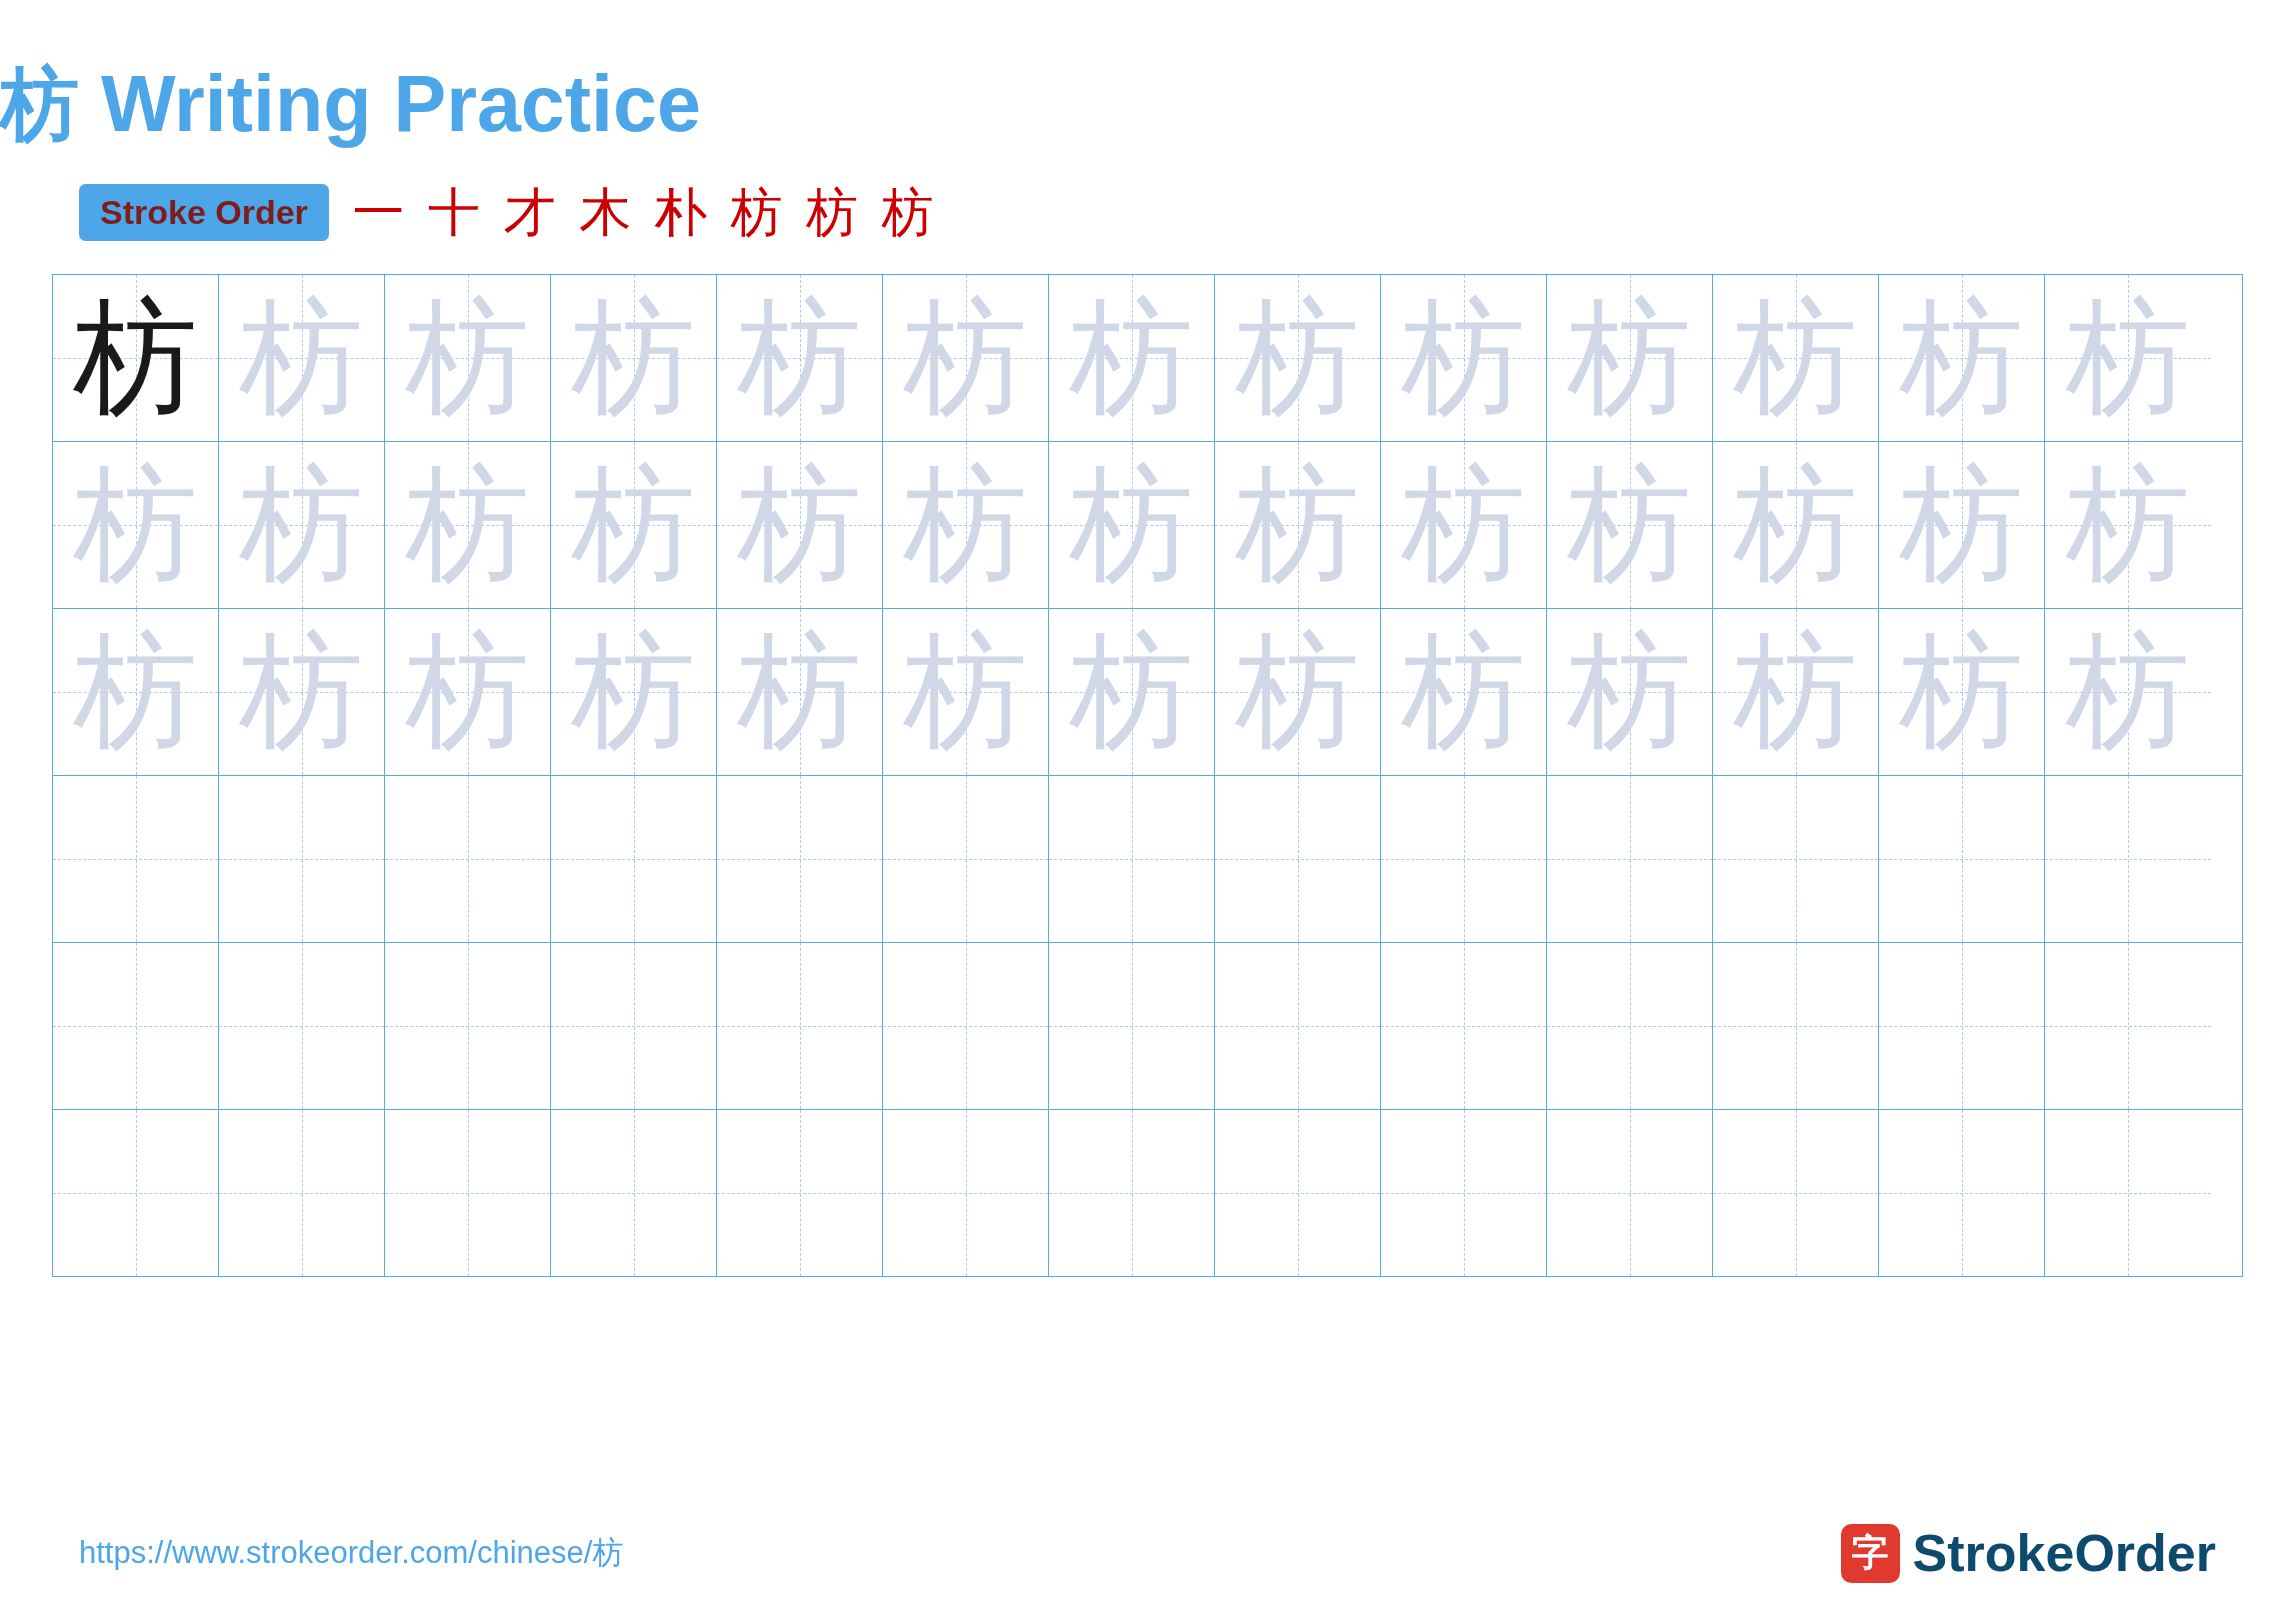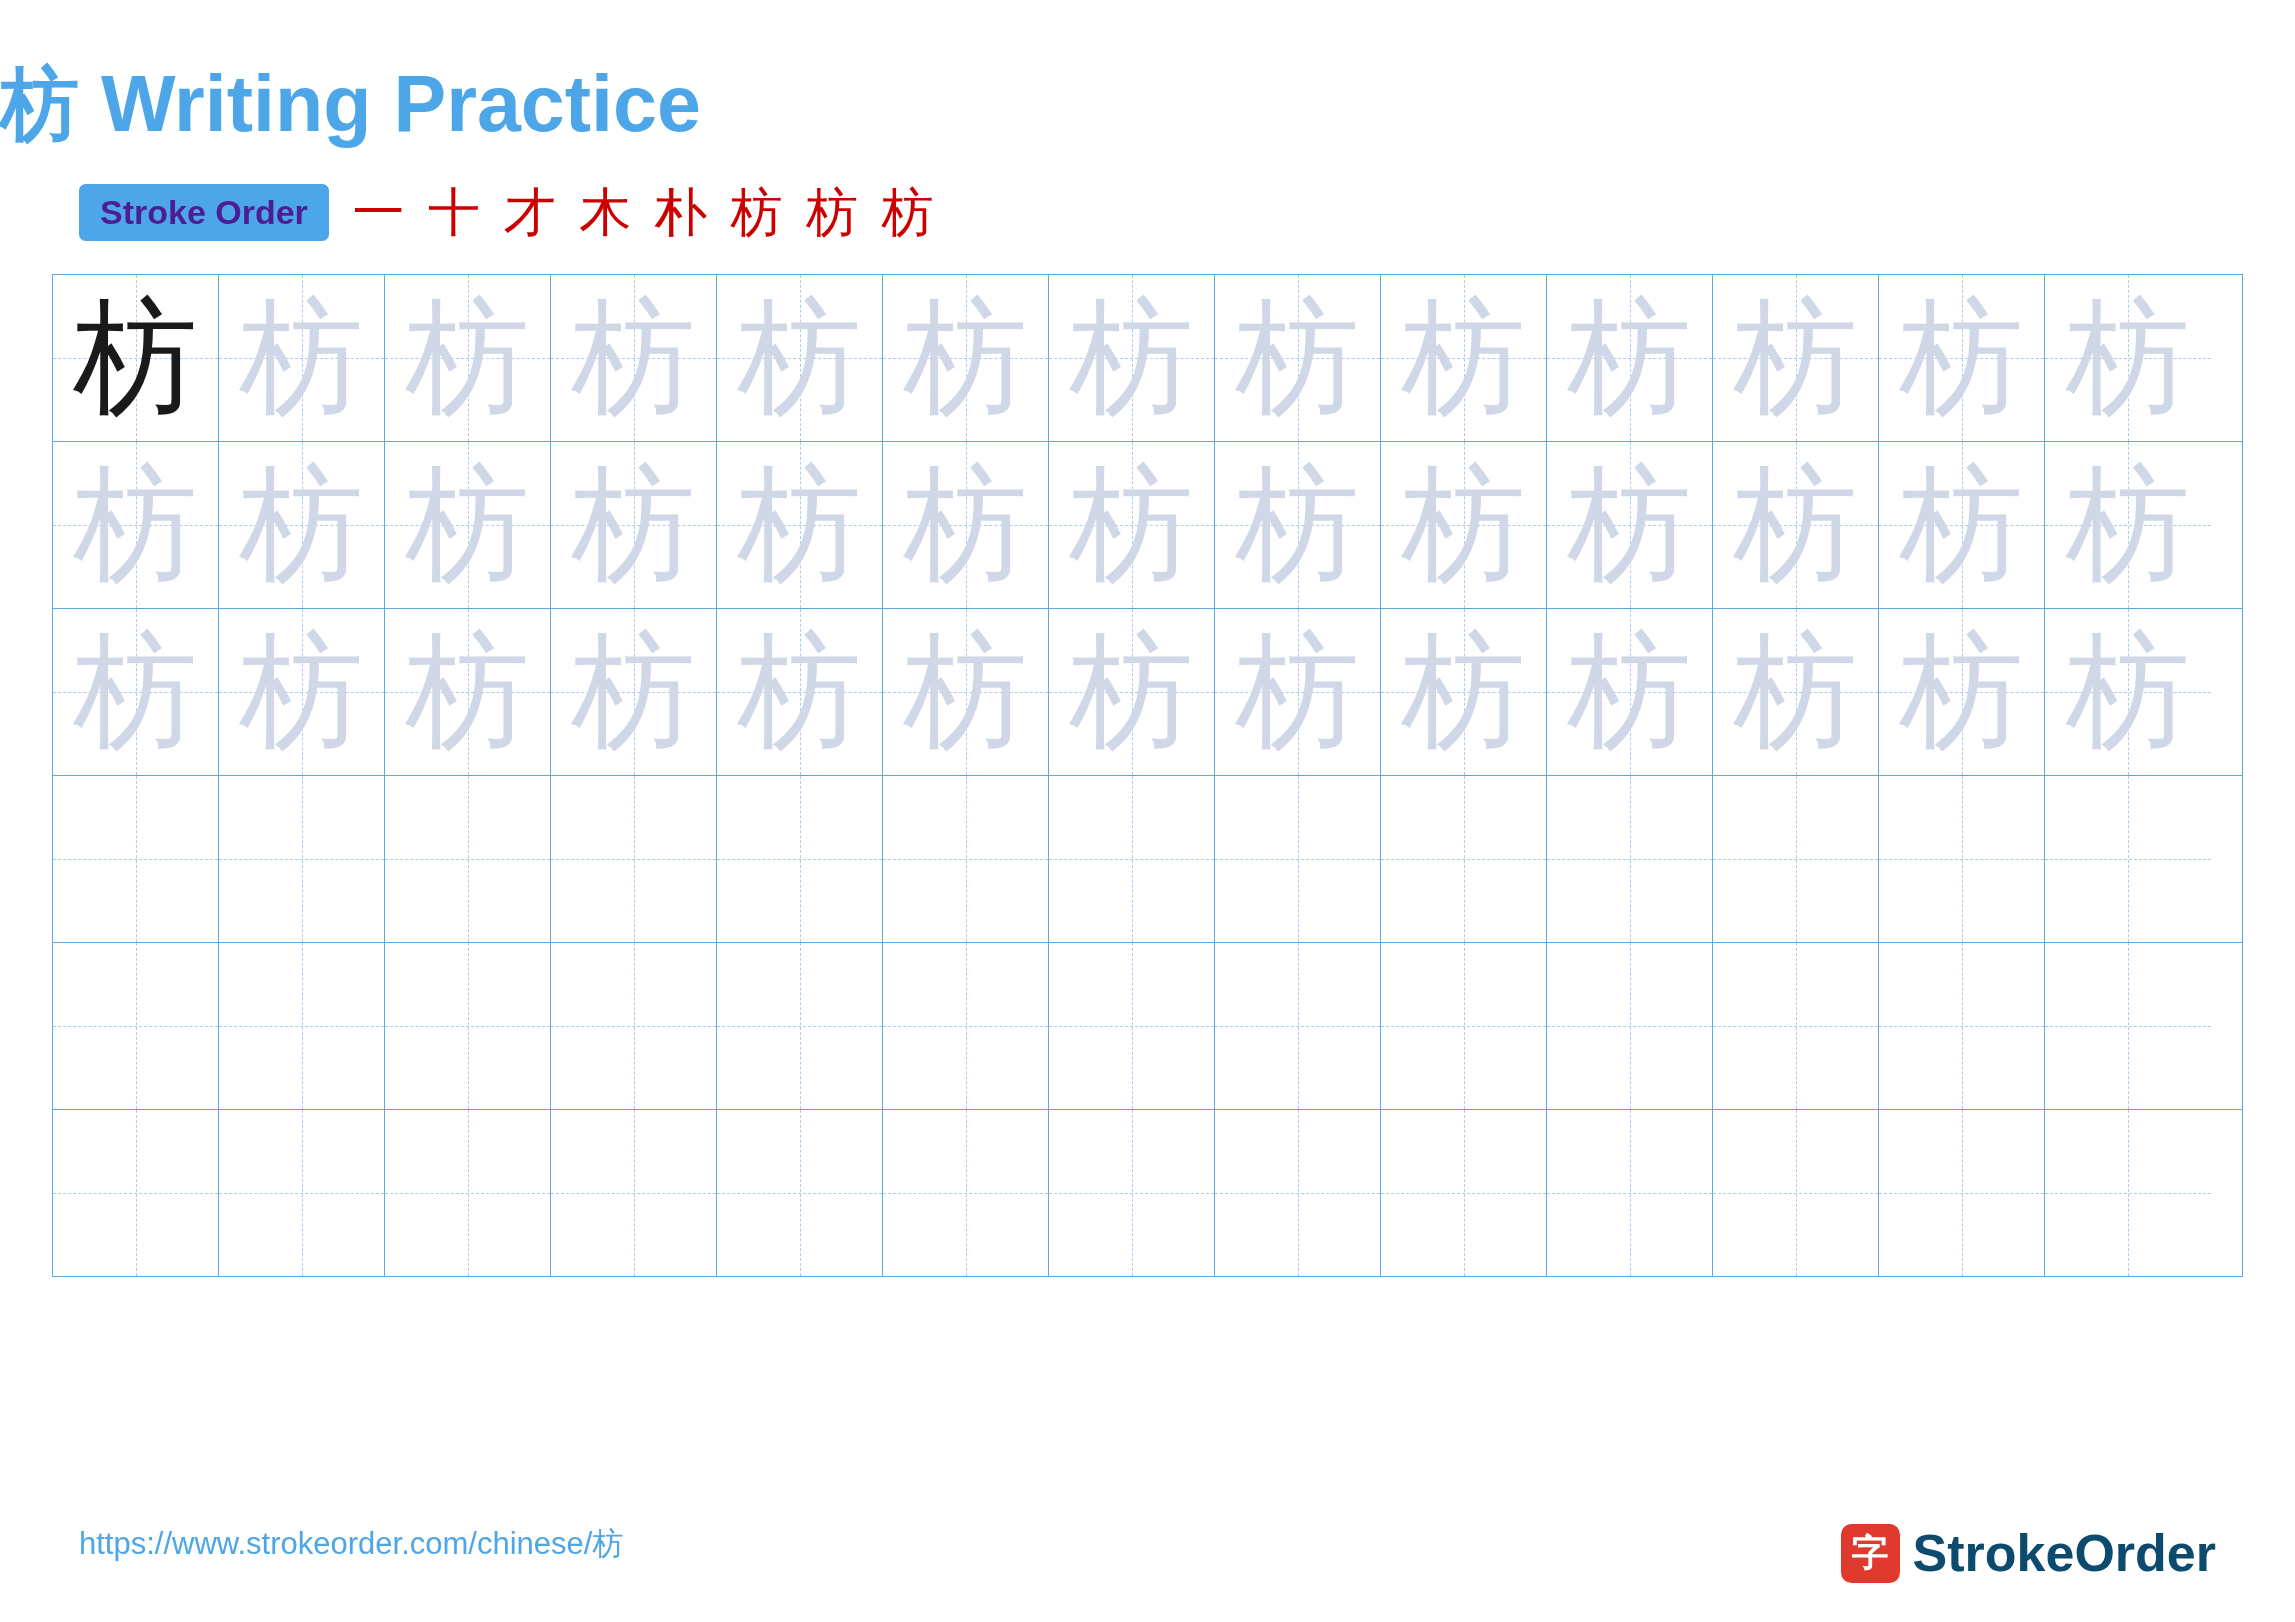--- a/index.html
+++ b/index.html
@@ -30,21 +30,21 @@
 
     .stroke-order-row {
       display: flex;
       align-items: center;
       padding-left: 79px;
       margin-bottom: 33px;
       gap: 23.6px;
     }
     .stroke-order-badge {
       background: #4da6e8;
-      color: #4c1d95;
+      color: #7f1d1d;
       font-size: 34px;
       font-weight: bold;
       padding: 9.2px 21px;
       border-radius: 6.5px;
       white-space: nowrap;
     }
     .stroke-step {
       font-size: 52px;
       color: #cc0000;
       font-family: "SimSun", "STSong", serif;
@@ -118,21 +118,21 @@
       line-height: 1;
     }
 
     .footer {
       position: absolute;
       bottom: 39px;
       left: 0;
       right: 0;
       display: flex;
       justify-content: space-between;
-      align-items: flex-start;
+      align-items: center;
       padding: 0 79px;
     }
     .footer-url {
       color: #4da6e8;
       font-size: 31px;
     }
     .footer-logo {
       display: flex;
       align-items: center;
       gap: 13px;

